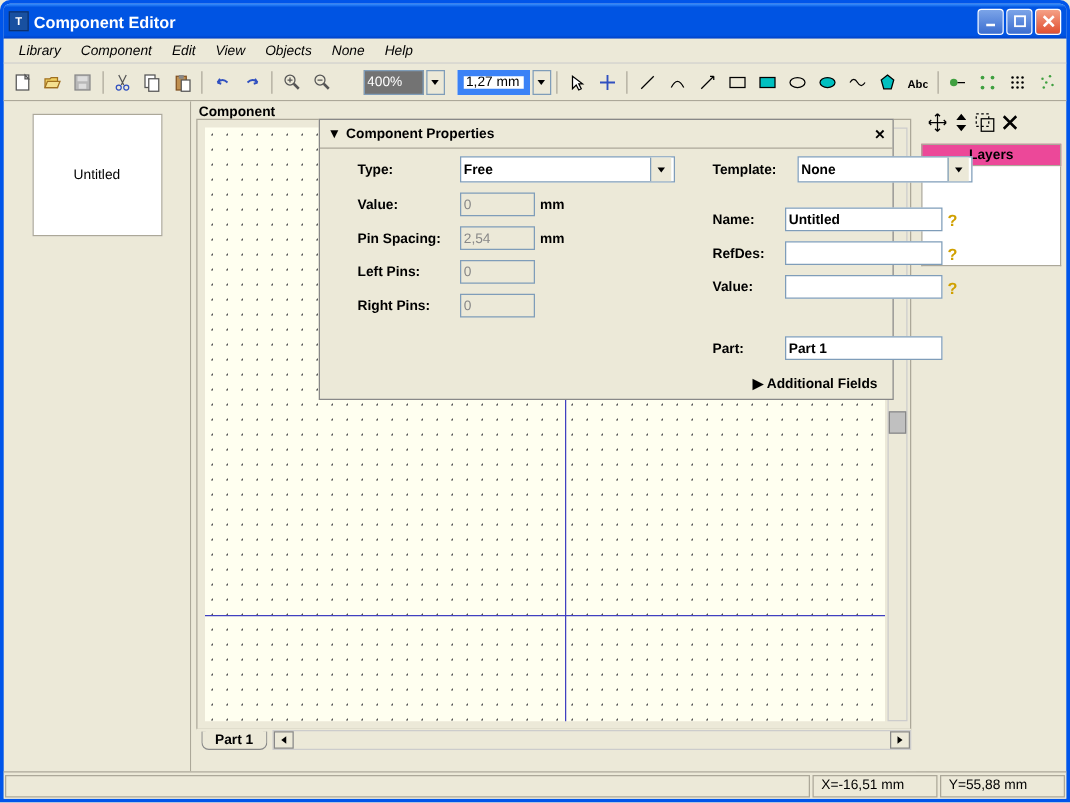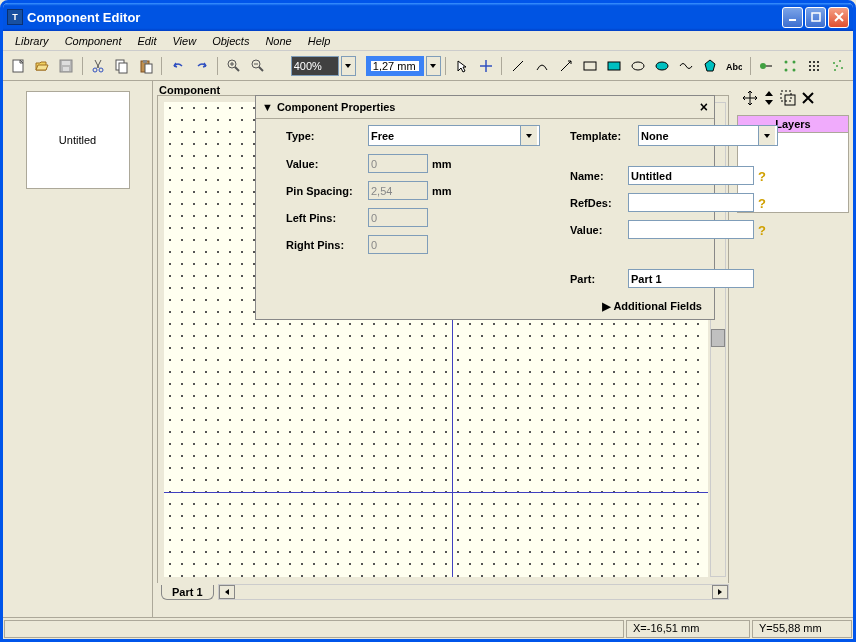--- a/index.html
+++ b/index.html
@@ -16,21 +16,21 @@
 .close-btn { background: linear-gradient(to bottom, #f5a086, #e04f30); }
 
 .menubar { height: 20px; background: #ece9d8; display: flex; align-items: center; padding: 0 4px; border-bottom: 1px solid #ccc; font-style: italic; }
 .menu-item { padding: 2px 8px; cursor: pointer; }
 
 .toolbar { height: 30px; background: #ece9d8; border-bottom: 1px solid #aca899; display: flex; align-items: center; padding: 2px 4px; gap: 2px; }
 .tool-btn { width: 23px; height: 22px; border: 1px solid transparent; display: flex; align-items: center; justify-content: center; cursor: pointer; }
 .tool-sep { width: 6px; height: 22px; display: flex; align-items: center; justify-content: center; }
 .tool-sep::after { content: ''; width: 1px; height: 18px; background: #aca899; }
 .zoom-input { width: 48px; height: 20px; border: 1px solid #7f9db9; background: #fff; font-size: 11px; padding: 0 2px; }
-.zoom-input.selected { background: #404040; color: #fff; margin-left: 20px; }
+.zoom-input.selected { background: #737373; color: #fff; margin-left: 20px; }
 .dropdown-btn { width: 16px; height: 20px; border: 1px solid #7f9db9; background: #ece9d8; display: flex; align-items: center; justify-content: center; }
 .unit-input { width: 58px; height: 20px; border: 5px solid #3b82f6; background: #fff; font-size: 11px; padding: 0 2px; }
 
 .main-area { flex: 1; display: flex; overflow: hidden; }
 .left-panel { width: 150px; background: #ece9d8; border-right: 1px solid #aca899; padding: 4px; }
 .thumb-box { width: 104px; height: 98px; background: #fff; border: 1px solid #aca899; margin: 6px auto 0; display: flex; align-items: center; justify-content: center; }
 
 .canvas-area { flex: 1; position: relative; background: #ece9d8; }
 .canvas-label { position: absolute; top: 3px; left: 6px; font-weight: bold; }
 .canvas-frame { position: absolute; top: 14px; left: 4px; right: 4px; bottom: 33px; border: 1px solid #aca899; background: #ece9d8; }
@@ -40,21 +40,21 @@
 .vscroll { position: absolute; right: 2px; top: 6px; bottom: 6px; width: 16px; background: #ece9d8; border: 1px solid #ccc; }
 .vscroll-thumb { position: absolute; top: 226px; width: 14px; height: 18px; background: #c0c0c0; border: 1px solid #888; left: 0; }
 
 .tab-strip { position: absolute; bottom: 16px; left: 4px; right: 4px; height: 18px; background: #ece9d8; display: flex; align-items: center; }
 .part-tab { padding: 1px 10px; background: #ece9d8; border: 1px solid #888; border-top: none; border-radius: 0 0 6px 6px; font-weight: bold; margin-left: 4px; }
 .hscroll { flex: 1; height: 16px; background: #ece9d8; border: 1px solid #ccc; margin-left: 4px; position: relative; }
 .hscroll-btn { position: absolute; top: 0; width: 16px; height: 14px; background: #ece9d8; border: 1px solid #888; display: flex; align-items: center; justify-content: center; }
 
 .right-panel { width: 120px; background: #ece9d8; display: flex; flex-direction: column; padding: 4px; }
 .right-icons { display: flex; gap: 4px; padding: 4px; align-items: center; }
-.layers-header { background: #f0abfc; border: 1px solid #aca899; padding: 2px; text-align: center; font-weight: bold; margin-top: 4px; }
+.layers-header { background: #ec4899; border: 1px solid #aca899; padding: 2px; text-align: center; font-weight: bold; margin-top: 4px; }
 .layers-body { flex: 0 0 80px; background: #fff; border: 1px solid #aca899; border-top: none; }
 
 .props-panel { position: absolute; top: 14px; left: 102px; width: 460px; background: #ece9d8; border: 1px solid #888; z-index: 10; }
 .props-title { display: flex; align-items: center; padding: 3px 6px; border-bottom: 1px solid #aca899; font-weight: bold; }
 .props-title-arrow { margin-right: 4px; }
 .props-close { margin-left: auto; cursor: pointer; font-size: 14px; }
 .props-body { display: flex; padding: 6px; gap: 6px; }
 .props-col { flex: 1; display: flex; flex-direction: column; gap: 8px; }
 .prop-row { display: flex; align-items: center; gap: 4px; }
 .prop-label { width: 78px; font-weight: bold; margin-left: 24px; }
@@ -424,17 +424,17 @@
             </svg>
           </span>
       </div>
       <div class="layers-header">Layers</div>
       <div class="layers-body"></div>
     </div>
   </div>
 
   <div class="statusbar">
     <div class="status-cell" style="flex:1"></div>
-    <div class="status-cell" style="width:124px">X=-16,51 mm</div>
+    <div class="status-cell" style="width:100px">X=-16,51 mm</div>
     <div class="status-cell" style="width:100px">Y=55,88 mm</div>
   </div>
 
 </div>
 
 </body></html>

